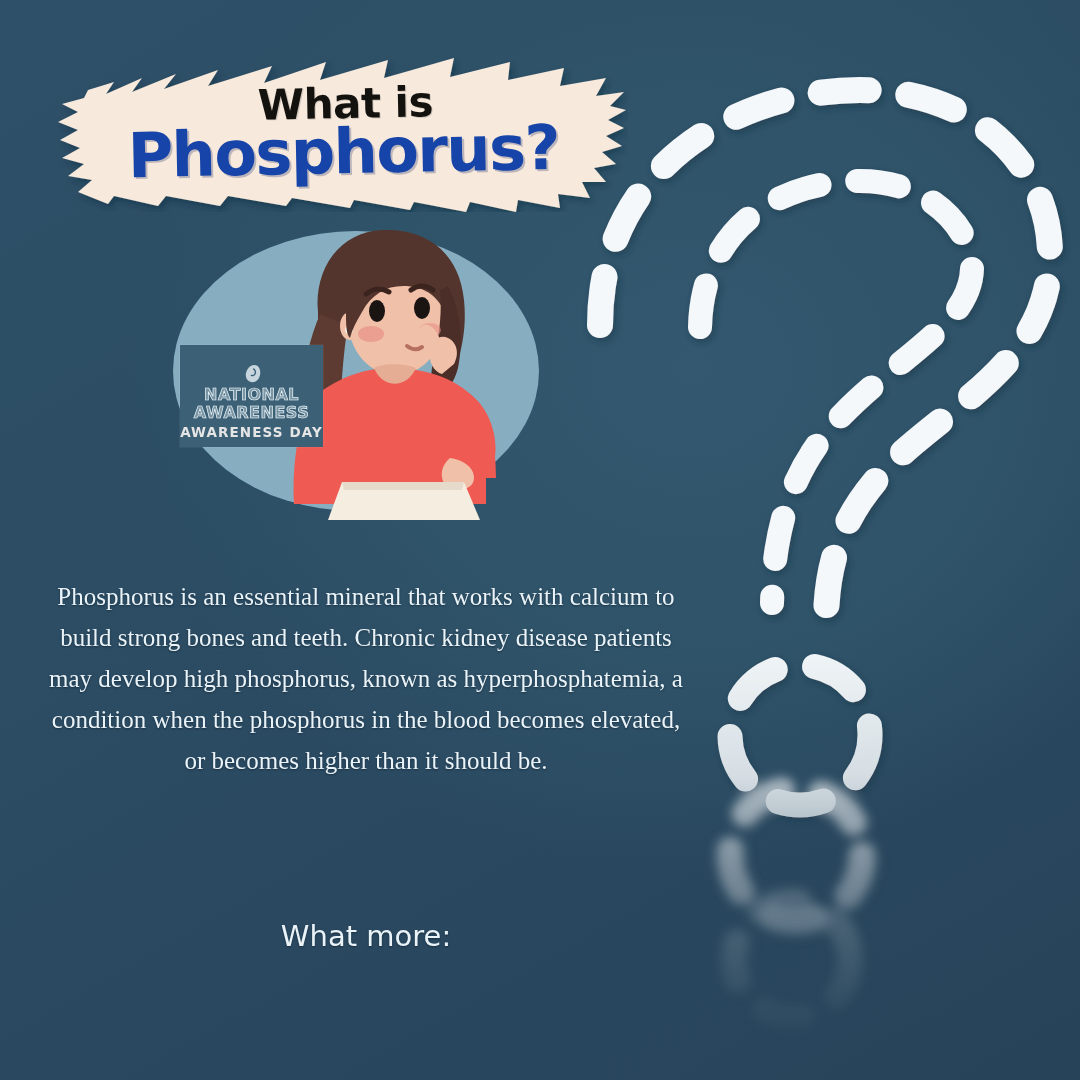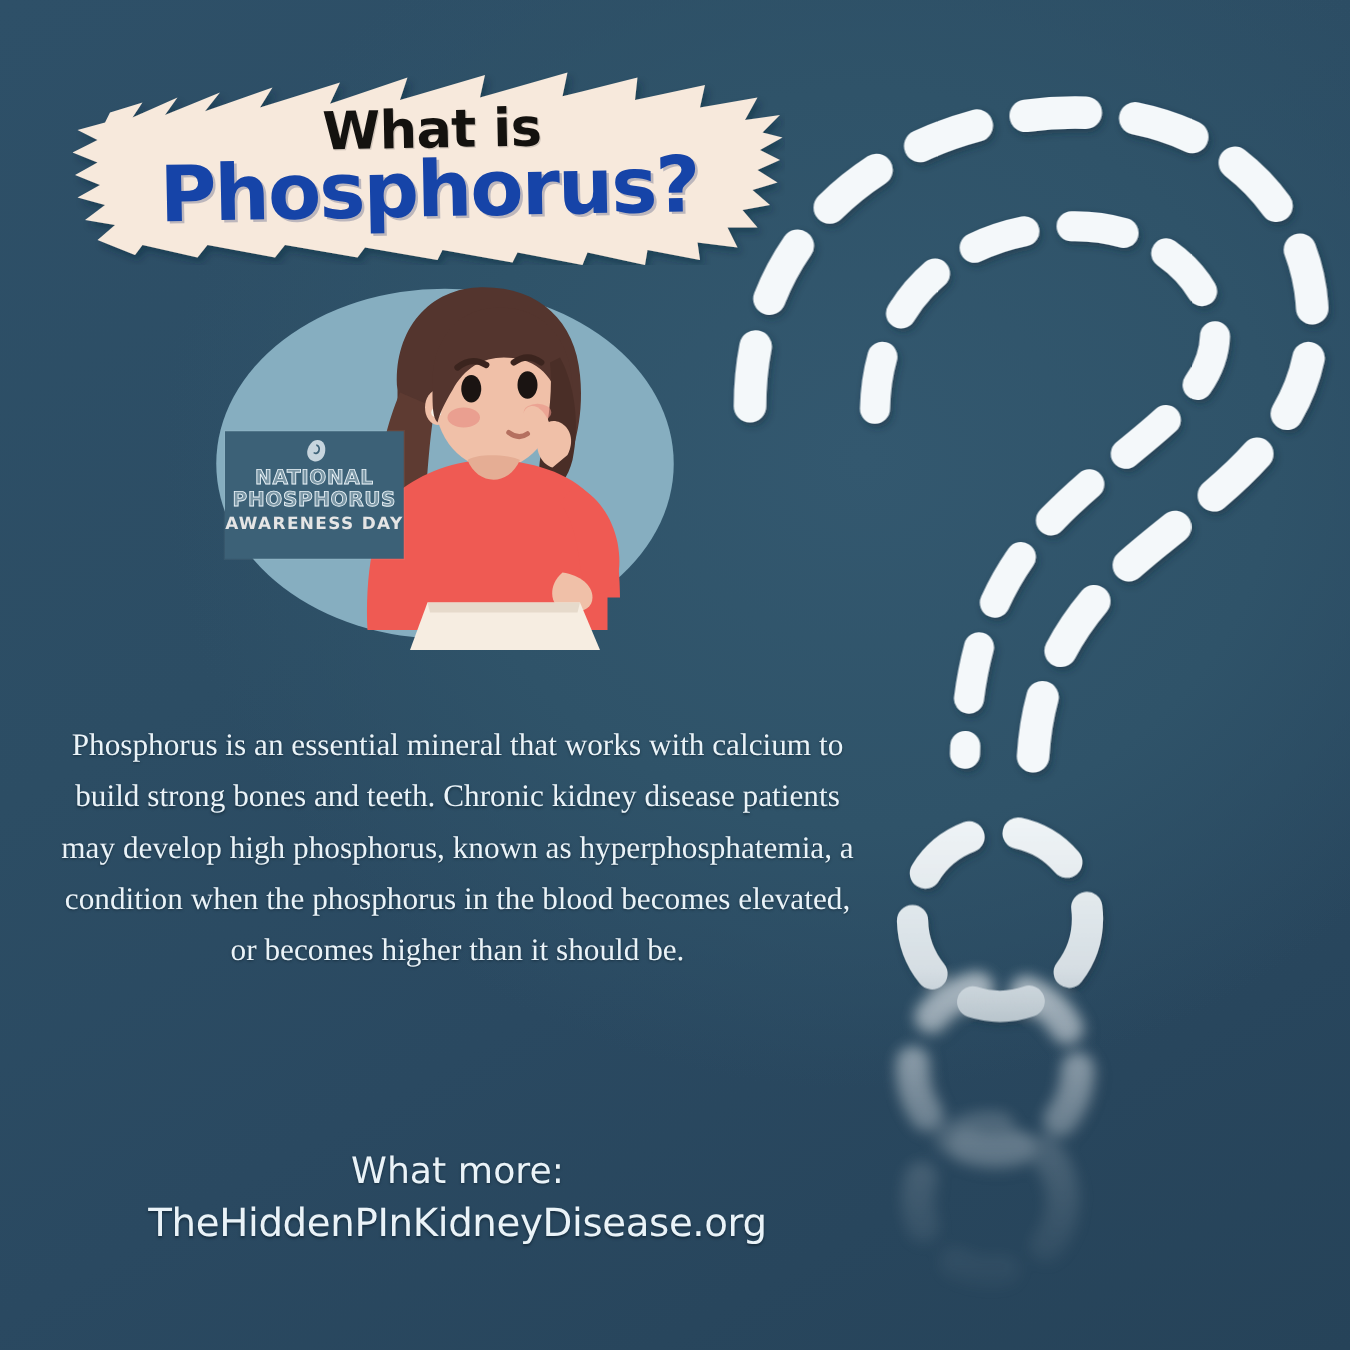--- a/index.html
+++ b/index.html
@@ -73,21 +73,21 @@
     left: 180px;
     top: 345px;
     width: 143px;
     height: 102px;
     background: #3c6177;
     box-shadow: 0 0 0 1px rgba(255,255,255,0.05);
     display: flex;
     flex-direction: column;
     align-items: center;
     justify-content: flex-start;
-    padding-top: 5px;
+    padding-top: 18px;
     box-sizing: border-box;
     overflow: hidden;
   }
   .badge-icon { width: 20px; height: 22px; margin-bottom: 1px; }
   .badge-l1, .badge-l2 {
     font-family: "DejaVu Sans", sans-serif;
     font-size: 16px;
     font-weight: bold;
     letter-spacing: 0.5px;
     color: rgba(235,245,250,0.35);
@@ -287,24 +287,23 @@
       </g>
     </svg>
   </div>
 
   <div class="badge">
     <svg class="badge-icon" viewBox="0 0 20 22" xmlns="http://www.w3.org/2000/svg">
       <path d="M12 2 C17 2 19 7 18 12 C17 17 13 20 9 19 C5 18 3 14 4 10 C5 6 8 2 12 2 Z" fill="#dfeaf0" opacity="0.85"></path>
       <path d="M11 6 C13 6 14 9 13 11 C12 13 10 13 9 12" fill="none" stroke="#3c6177" stroke-width="1.4"></path>
     </svg>
     <div class="badge-l1">NATIONAL</div>
-    <div class="badge-l2">PHOSPHORUS</div>
+    <div class="badge-l2">AWARENESS</div>
     <div class="badge-l3">AWARENESS DAY</div>
   </div>
 
   <div class="body-copy">Phosphorus is an essential mineral that works with calcium to build strong bones and teeth. Chronic kidney disease patients may develop high phosphorus, known as hyperphosphatemia, a condition when the phosphorus in the blood becomes elevated, or becomes higher than it should be.</div>
 
   <div class="learn-block">
     <div class="learn-label">What more:</div>
-    <div class="learn-url">TheHiddenPInKidneyDisease.org</div>
   </div>
 
 </div>
 
 </body></html>

